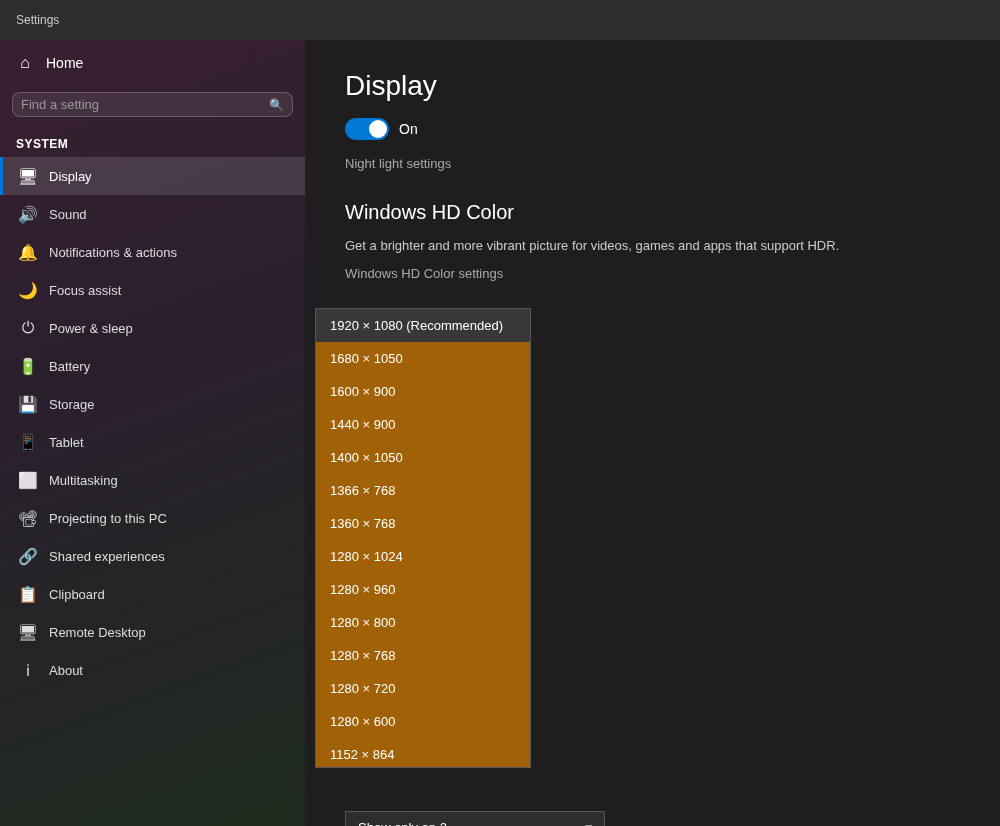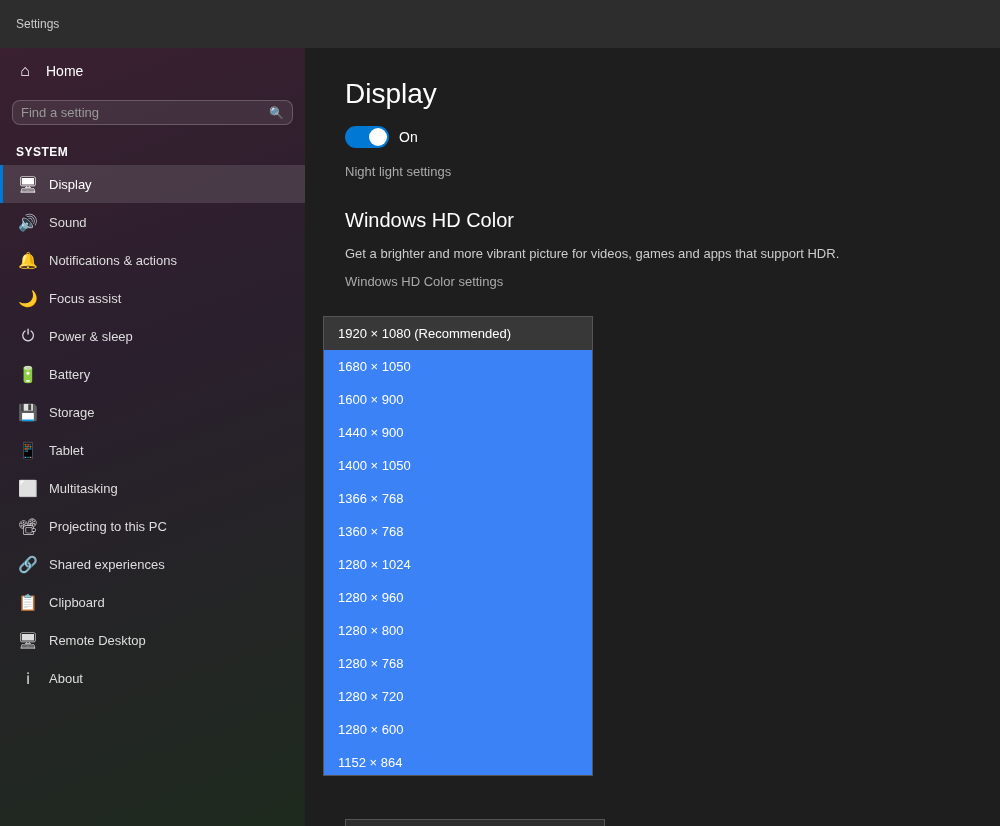--- a/index.html
+++ b/index.html
@@ -11,21 +11,21 @@
       height: 826px;
       overflow: hidden;
       display: flex;
       flex-direction: column;
     }
     .app-title {
       background: #2d2d2d;
       padding: 10px 16px;
       font-size: 12px;
       color: #ccc;
-      height: 48px;
+      height: 40px;
       display: flex;
       align-items: center;
     }
     .main-layout {
       display: flex;
       flex: 1;
       overflow: hidden;
     }
     
     .sidebar {
@@ -166,23 +166,23 @@
     .hd-color-link {
       font-size: 13px;
       color: #aaa;
       cursor: pointer;
       text-align: center;
     }
     
     .dropdown-overlay {
       position: absolute;
       top: 268px;
-      left: 18px;
-      width: 270px;
-      background: #3b82f6;
+      left: 10px;
+      width: 216px;
+      background: #a16207;
       border: 1px solid #555;
       z-index: 10;
       max-height: 460px;
       overflow-y: auto;
     }
     .dropdown-item {
       padding: 9px 14px;
       font-size: 13px;
       color: #fff;
       cursor: pointer;

